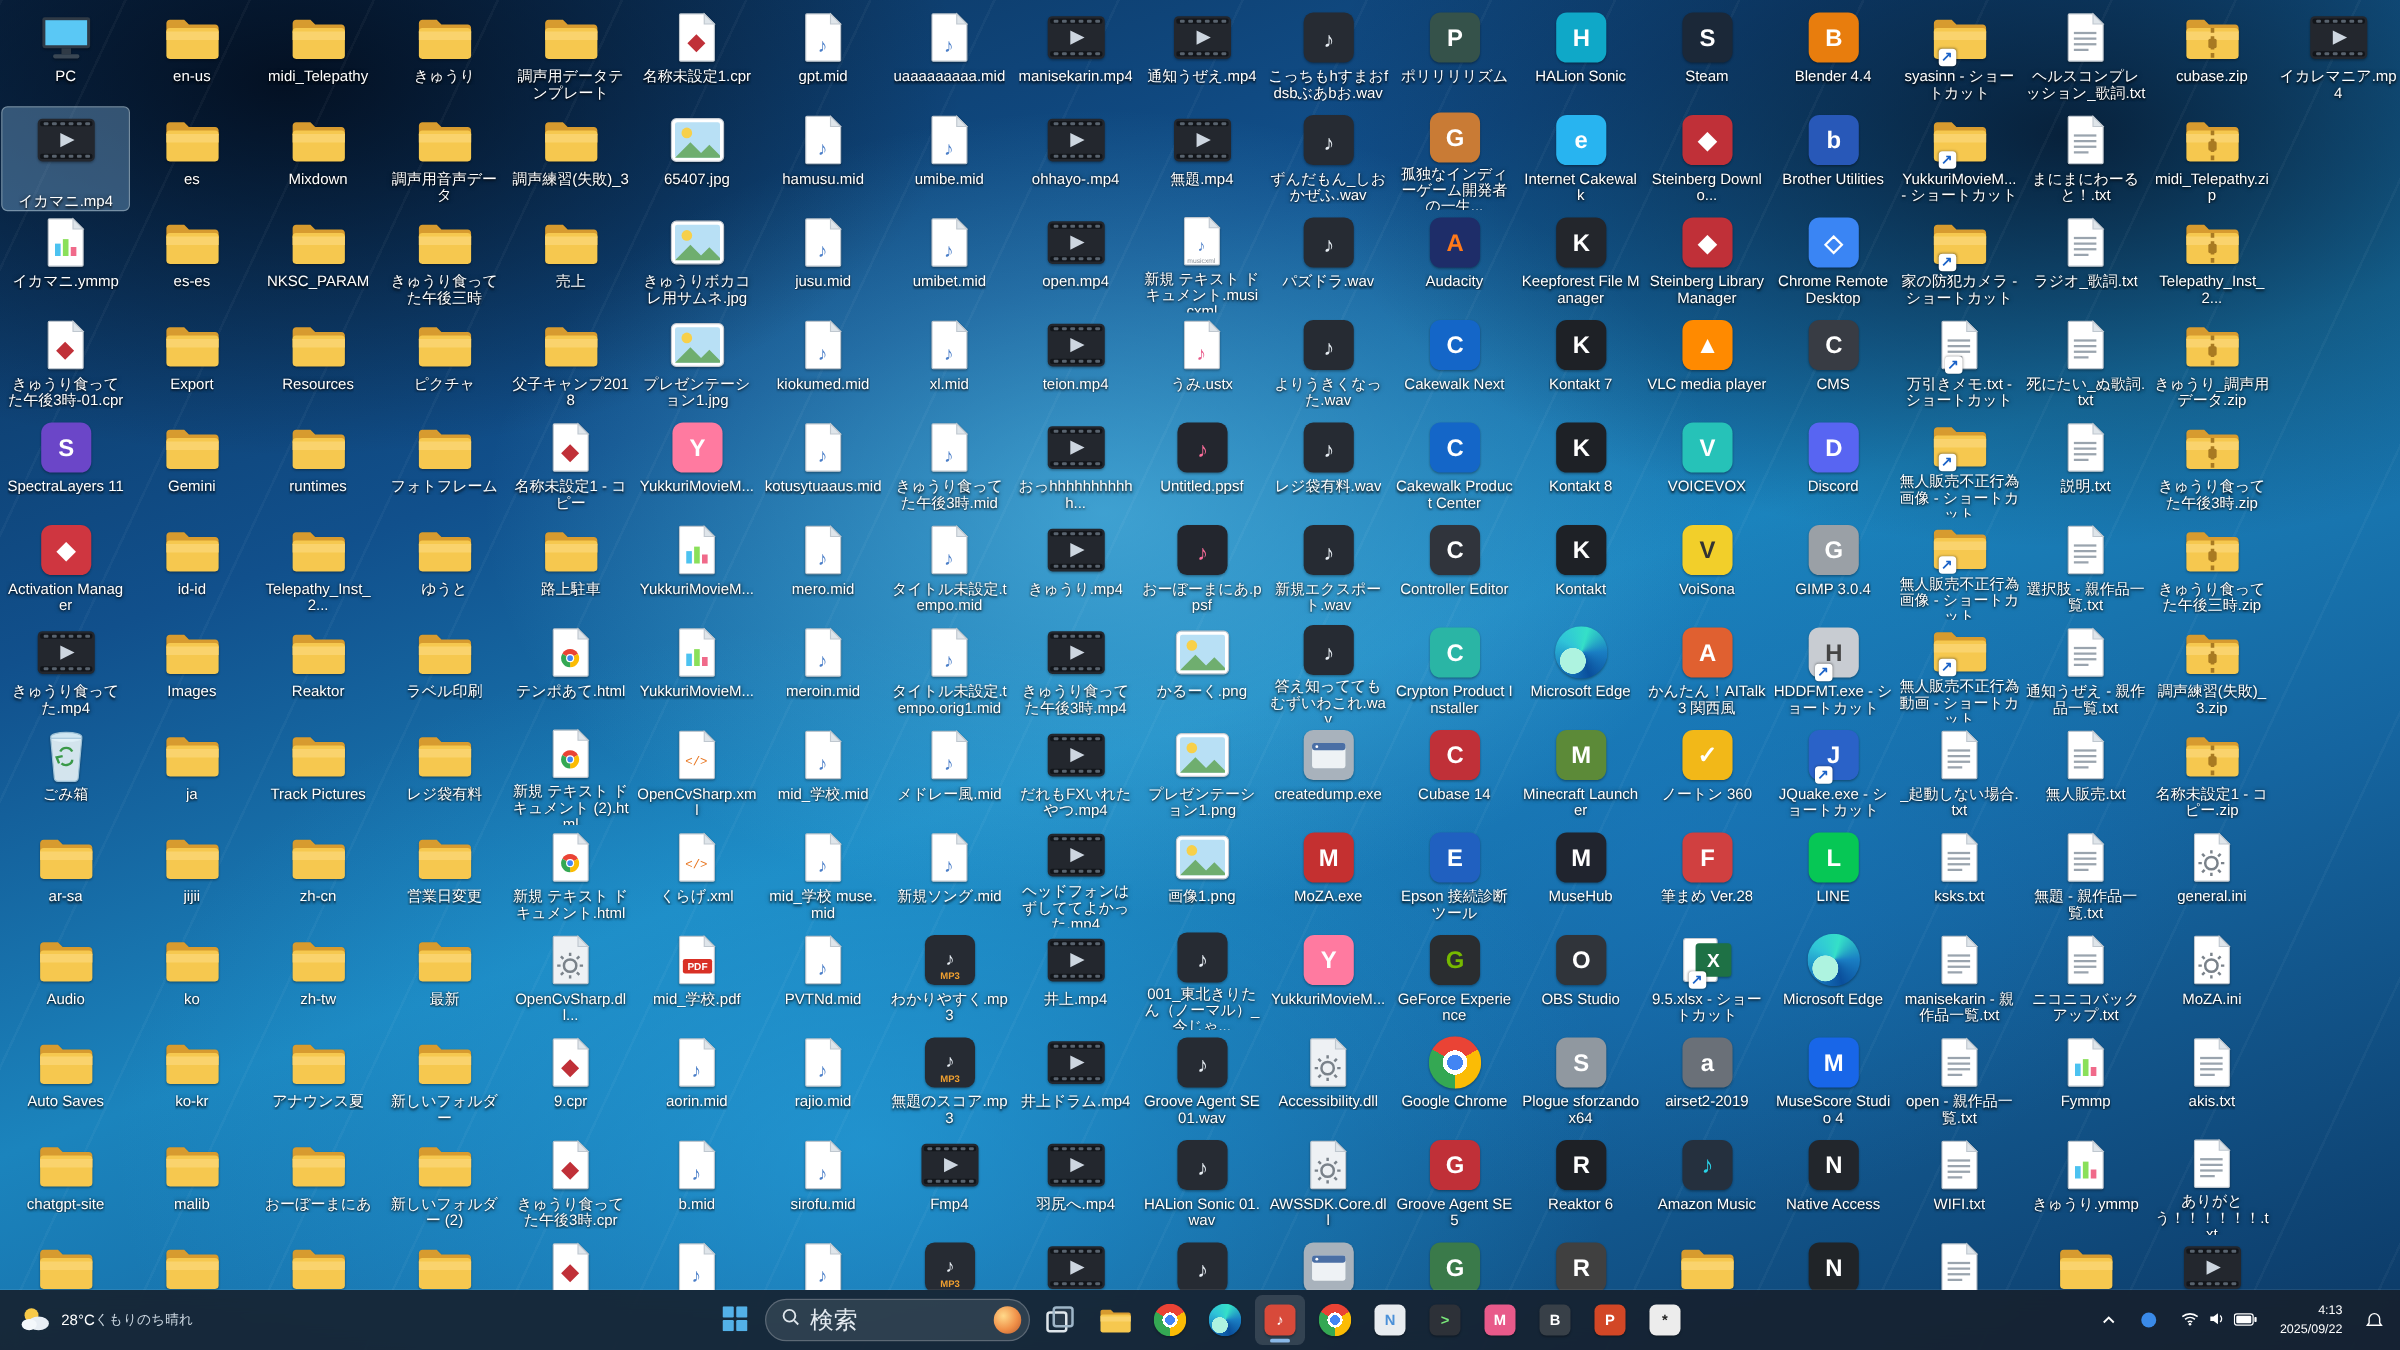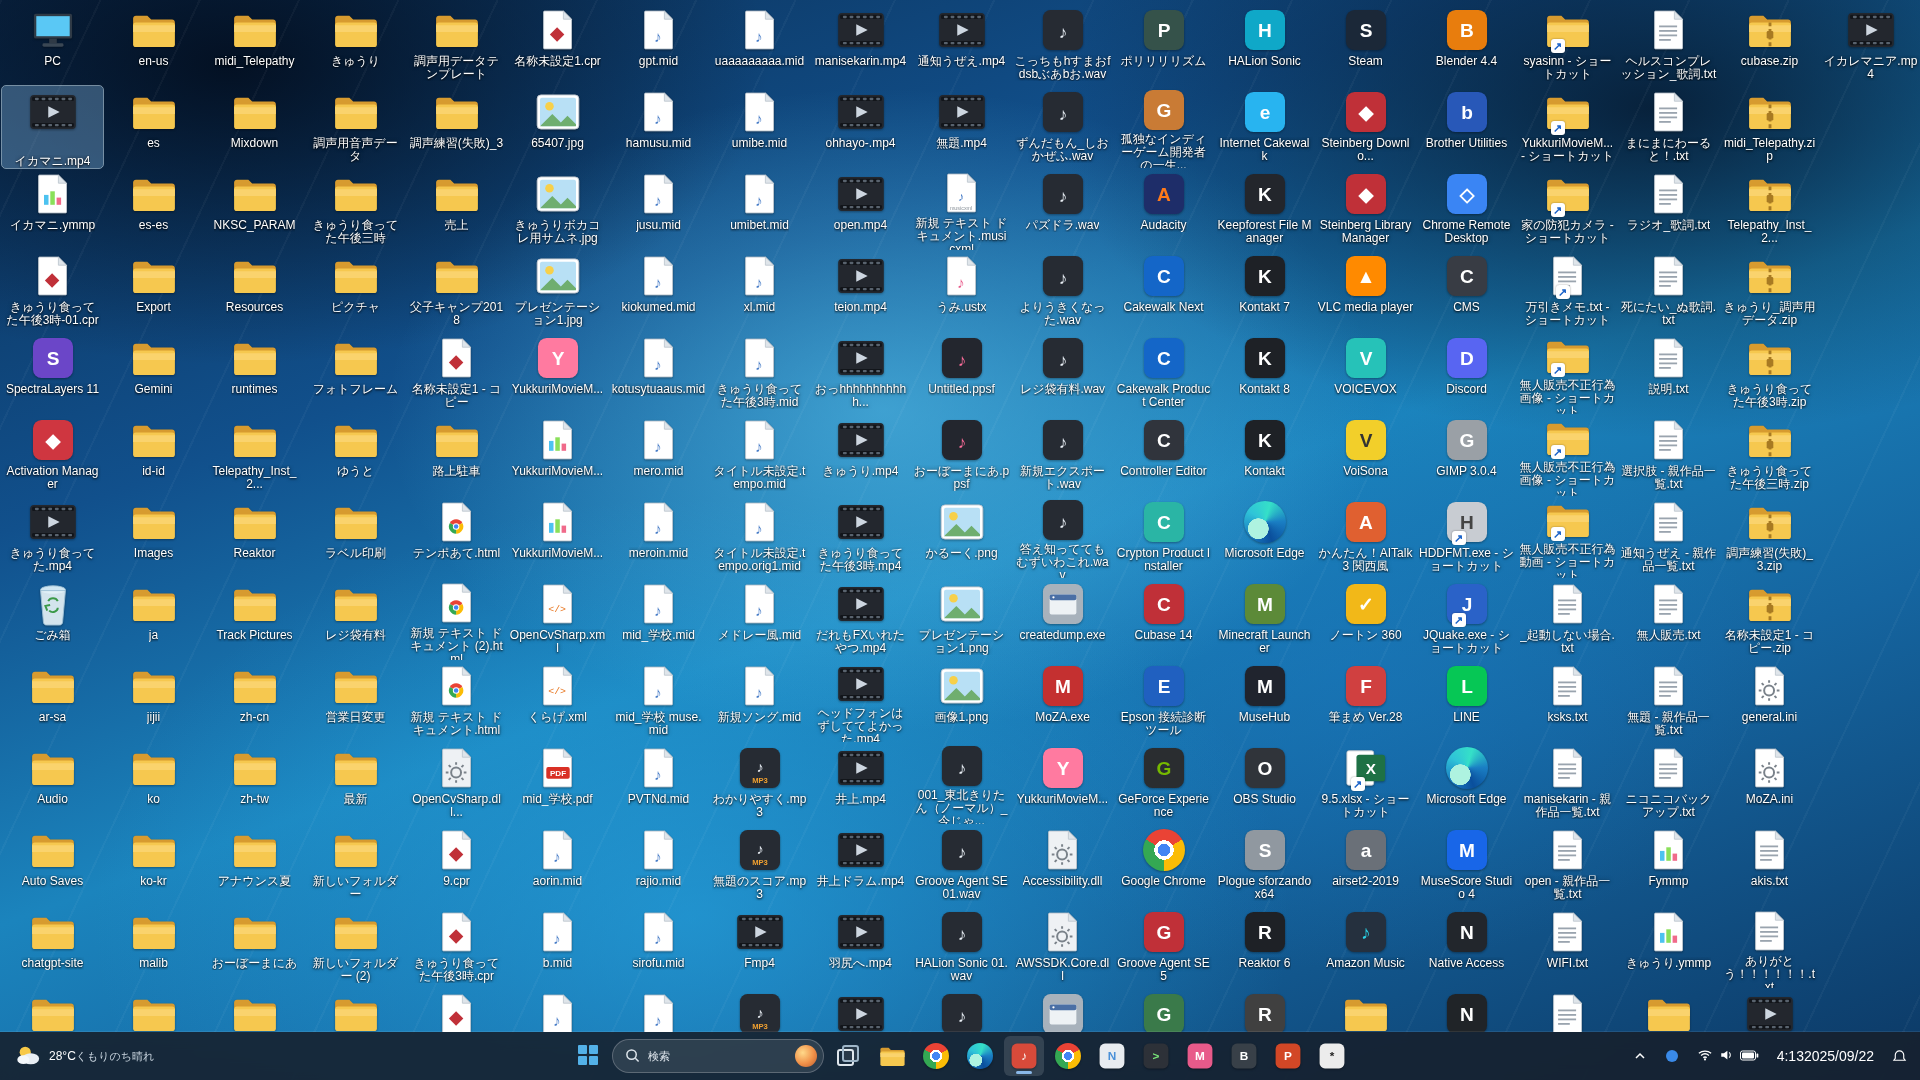--- a/index.html
+++ b/index.html
@@ -48,36 +48,36 @@
   .wt{font-size:12px;color:#fff;}
   .wc{font-size:11px;color:#c9d4de;}
   .tb-center{margin:0 auto;display:flex;align-items:center;gap:4px;}
   .tb-btn{width:40px;height:40px;border:none;background:transparent;border-radius:6px;
     display:flex;align-items:center;justify-content:center;position:relative;padding:0;cursor:default;}
   .tb-btn.active{background:rgba(255,255,255,.13);}
   .tb-btn.active::after{content:"";position:absolute;bottom:2px;left:50%;transform:translateX(-50%);
     width:16px;height:3px;border-radius:2px;background:#8ab8e8;}
   .search{display:flex;align-items:center;gap:8px;width:212px;height:34px;border-radius:17px;
     background:rgba(255,255,255,.10);border:1px solid rgba(255,255,255,.22);
-    padding:0 6px 0 12px;color:#e4eaf0;font-size:11px;box-sizing:border-box;}
+    padding:0 6px 0 12px;color:#e4eaf0;font-size:19px;box-sizing:border-box;}
   .search-ball{margin-left:auto;width:22px;height:22px;border-radius:50%;
     background:radial-gradient(circle at 35% 35%, #ffd98a, #f09048 55%, #b85a2e);}
   .tv-ic{position:relative;width:22px;height:22px;display:inline-block;}
   .tv-ic::before{content:"";position:absolute;left:0;bottom:1px;width:13px;height:13px;
     border:2px solid #dfe6ec;border-radius:3px;}
   .tv-ic::after{content:"";position:absolute;right:0;top:0;width:13px;height:13px;
     border:2px solid #9fb6c8;border-radius:3px;background:rgba(255,255,255,.08);}
   .tb-right{position:absolute;right:6px;top:4px;height:40px;display:flex;align-items:center;gap:2px;color:#fff;}
   .tray-btn{border:none;background:transparent;border-radius:6px;width:30px;height:36px;
     display:flex;align-items:center;justify-content:center;padding:0;cursor:default;}
   .tray-cluster{border:none;background:transparent;border-radius:6px;height:36px;
     display:flex;align-items:center;gap:6px;padding:0 8px;cursor:default;}
   .dot{width:12px;height:12px;border-radius:50%;background:#3a8ae8;display:block;}
-  .clock{border:none;background:transparent;border-radius:6px;display:flex;flex-direction:row;
-    align-items:flex-end;font-size:14px;line-height:15px;color:#fff;padding:2px 8px;cursor:default;
+  .clock{border:none;background:transparent;border-radius:6px;display:flex;flex-direction:column;
+    align-items:flex-end;font-size:10px;line-height:15px;color:#fff;padding:2px 8px;cursor:default;
     font-family:"Liberation Sans",sans-serif;}
 </style>
 </head>
 <body>
 
 <div class="desktop">
   <div id="grid" class="grid">
       <div class="col">
         <div class="cell">
           <div class="icwrap">

